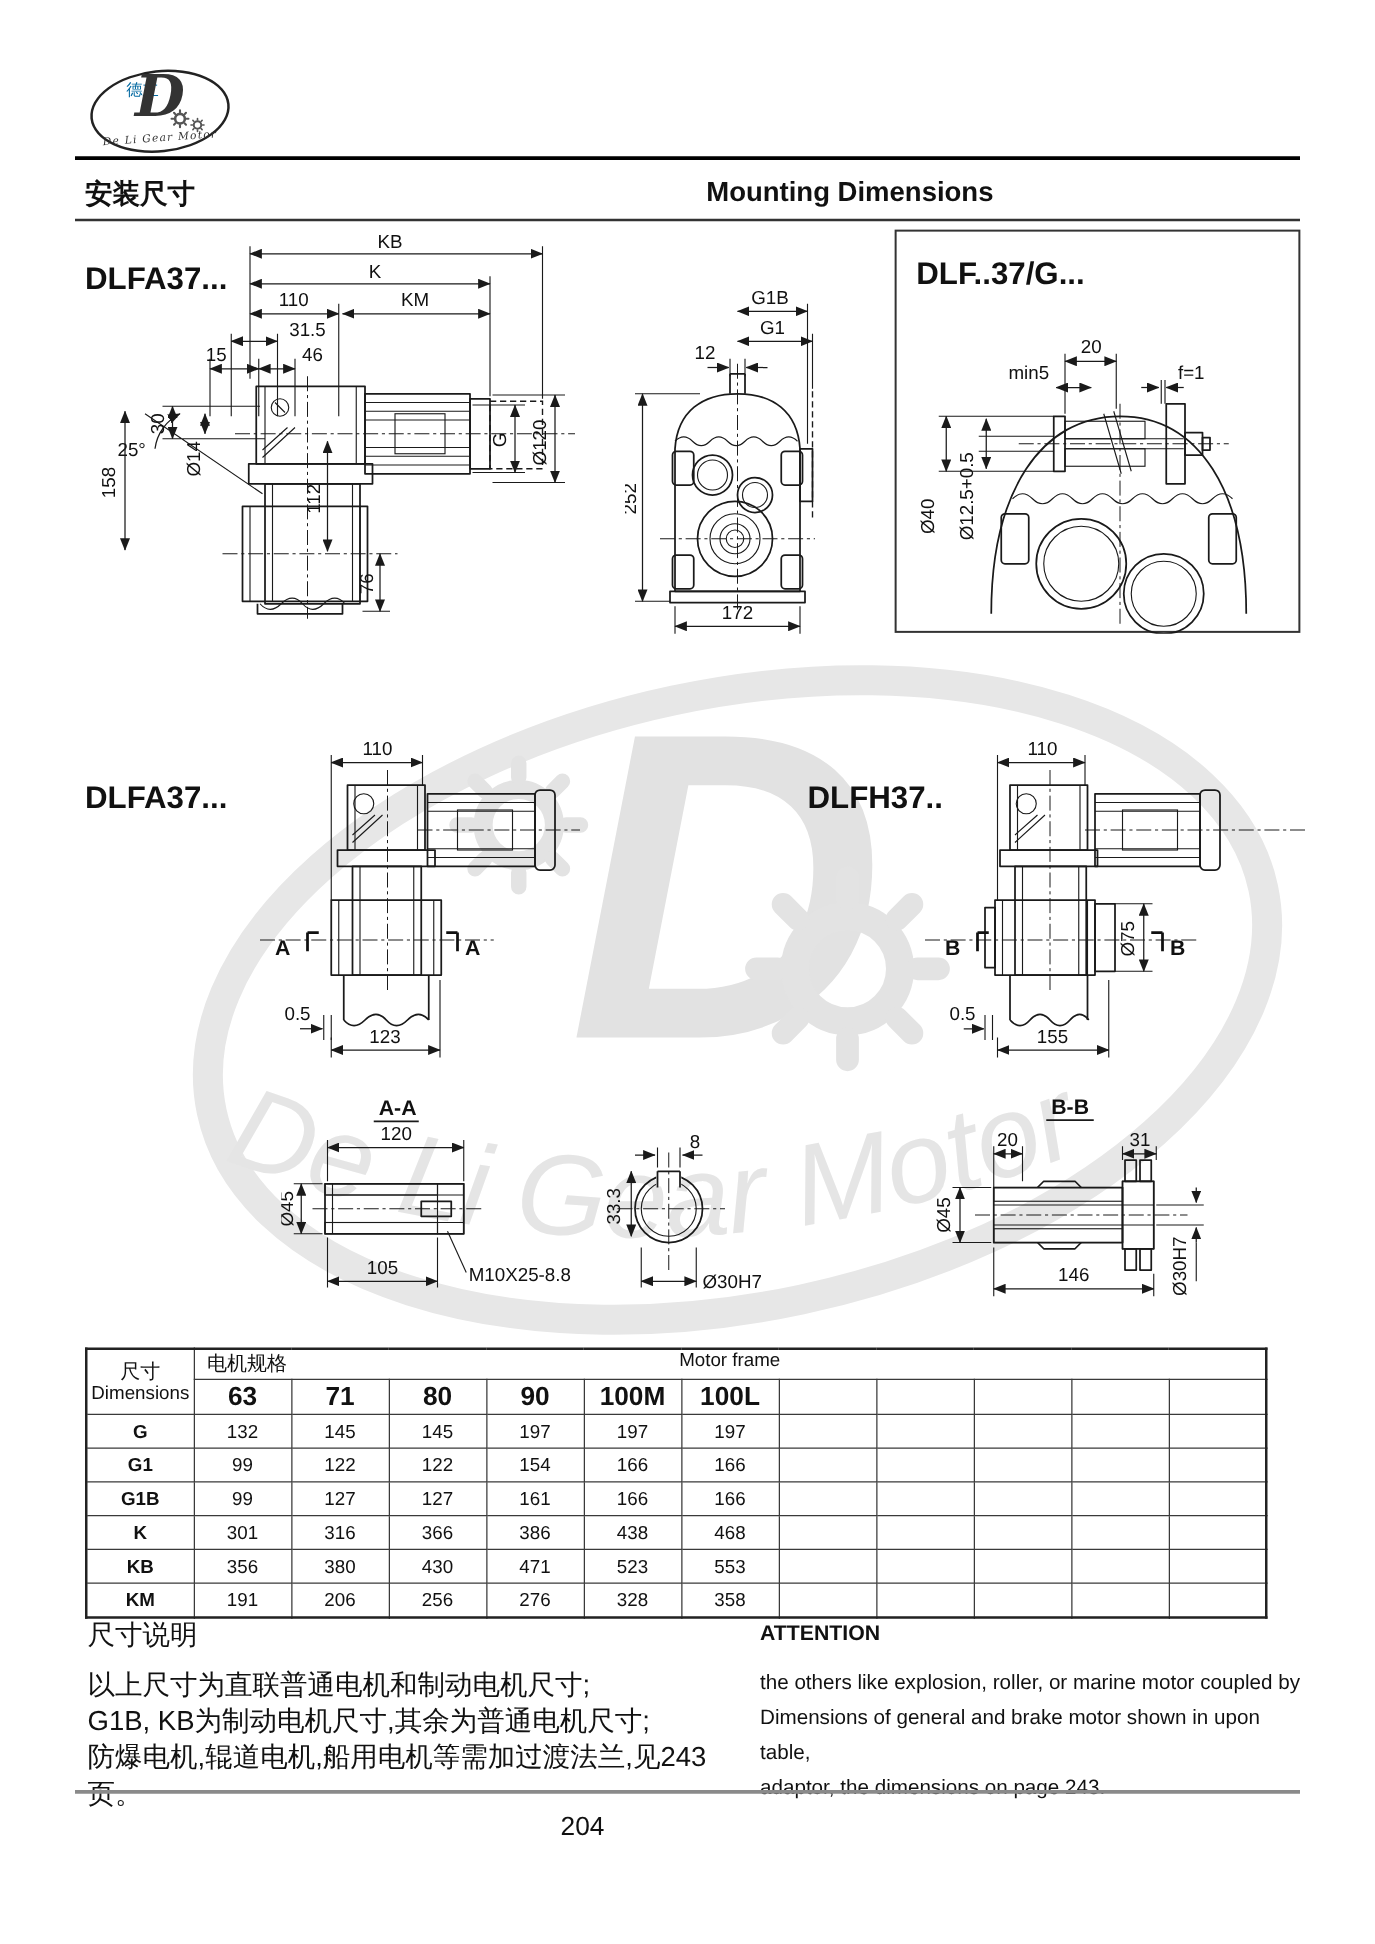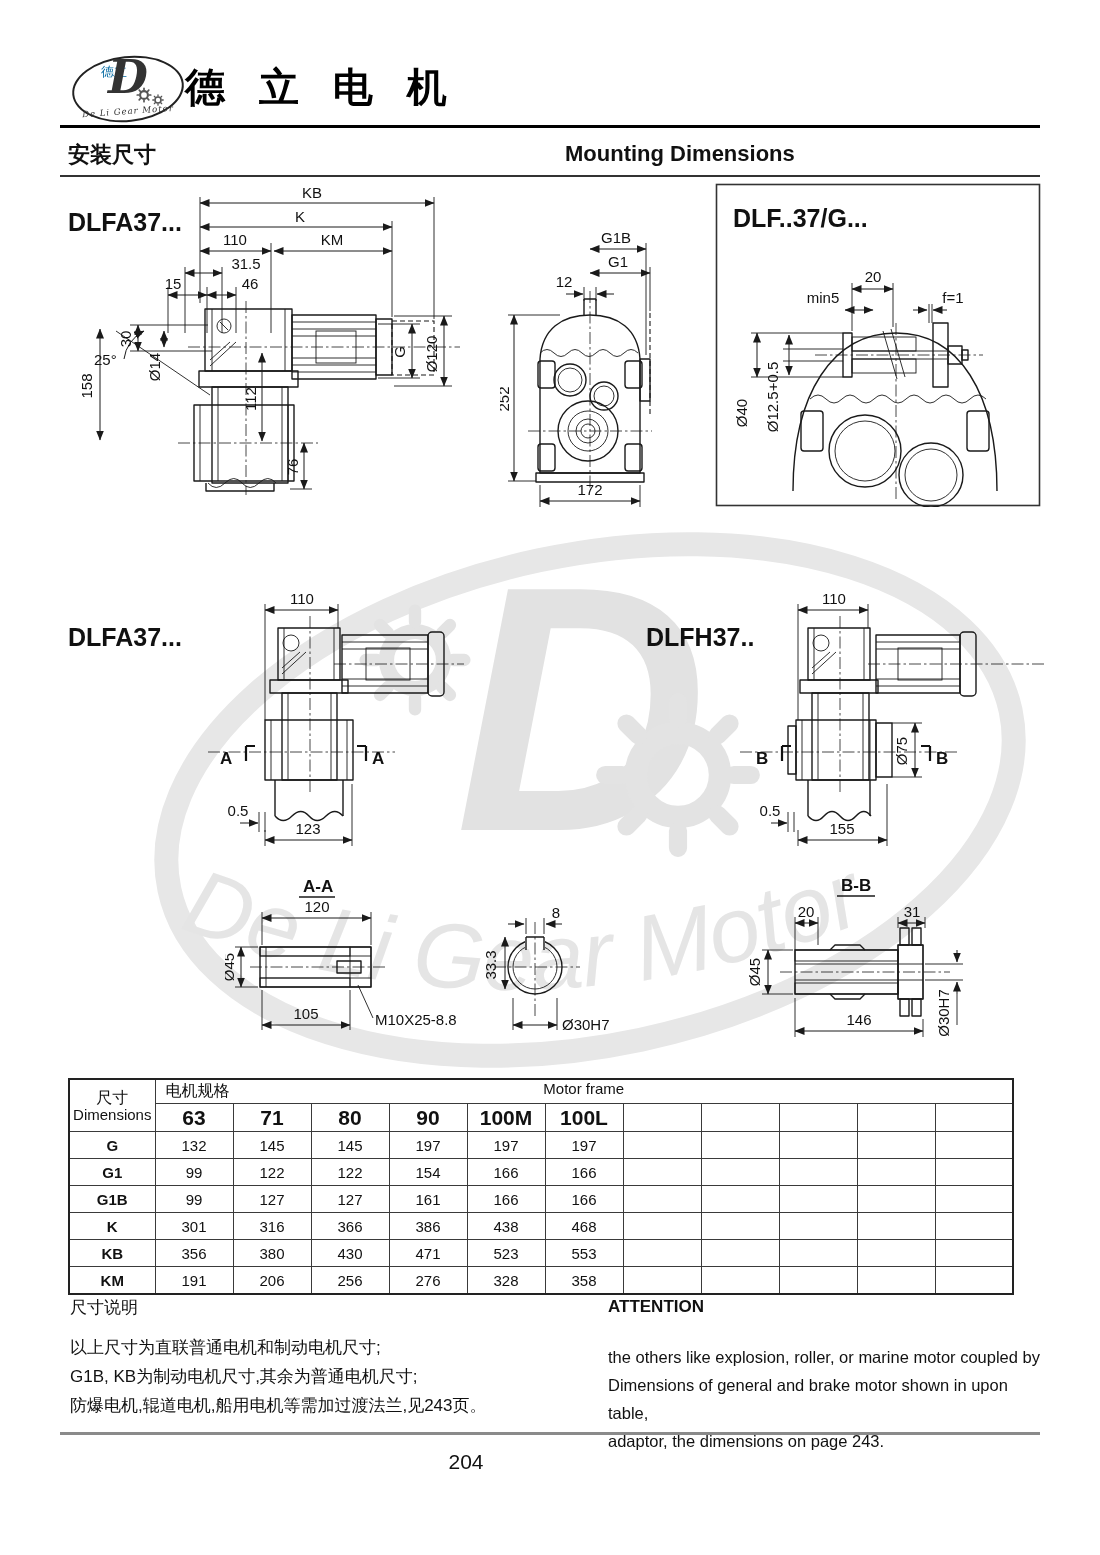--- a/index.html
+++ b/index.html
@@ -44,25 +44,25 @@
   .dimtable{border:2px solid #222;}
   .dimtable .h1 td{height:23px;}
   .dimtable .h2 td{height:27px;font-weight:bold;font-size:21px;}
   .c-dim{font-size:15px;line-height:17px;}
   .c-dim .cnl{font-size:16px;}
   .c-frame{position:relative;text-align:left !important;margin-left:32px;}
   .c-frame .spec{padding-left:10px;font-size:16px;}
   .c-frame .mframe{position:absolute;left:0;top:0;width:100%;text-align:center;font-size:15px;}
   .rl{font-weight:bold;}
   
-  .notes-cn{left:70px;top:1293px;width:520px;font-size:17px;}
+  .notes-cn{left:70px;top:1293px;width:520px;font-size:22px;}
   .notes-cn .nt{margin-bottom:11px;}
   .notes-cn div{line-height:29px;}
   .notes-en{left:608px;top:1293px;width:440px;font-size:16.5px;}
-  .notes-en .nt{font-weight:bold;margin-bottom:22px;font-size:17px;}
+  .notes-en .nt{font-weight:bold;margin-bottom:11px;font-size:17px;}
   .notes-en div{line-height:28px;}
   .wm{left:0;top:0;pointer-events:none;}
 </style>
 </head>
 <body>
 
 <div class="page">
 
   <svg width="0" height="0" style="position:absolute">
     <defs>
@@ -96,21 +96,20 @@
   <div class="abs logo">
     <div class="logo-ellipse"></div>
     <div class="logo-cn">德立</div>
     <div class="logo-d">D</div>
     <svg class="logo-gears" width="34" height="22">
       <use href="#gearShape" transform="translate(10,9) scale(0.13)"></use>
       <use href="#gearShape" transform="translate(24,14) scale(0.10)"></use>
     </svg>
     <div class="logo-sub">De Li Gear Motor</div>
   </div>
-  <div class="abs brand">德 立 电 机</div>
   <div class="abs rule1"></div>
   <div class="abs title-cn">安装尺寸</div>
   <div class="abs title-en">Mounting Dimensions</div>
   <div class="abs rule2"></div>
 
   <svg class="abs" style="left:60px;top:183px" width="420" height="332">
     <text class="dlabel" x="8" y="48">DLFA37...</text>
     <rect class="o" x="145" y="126" width="87" height="62"></rect>
     <path class="t" d="M152,126V188 M225,126V188"></path>
     <circle class="t" cx="164" cy="143" r="7"></circle>

